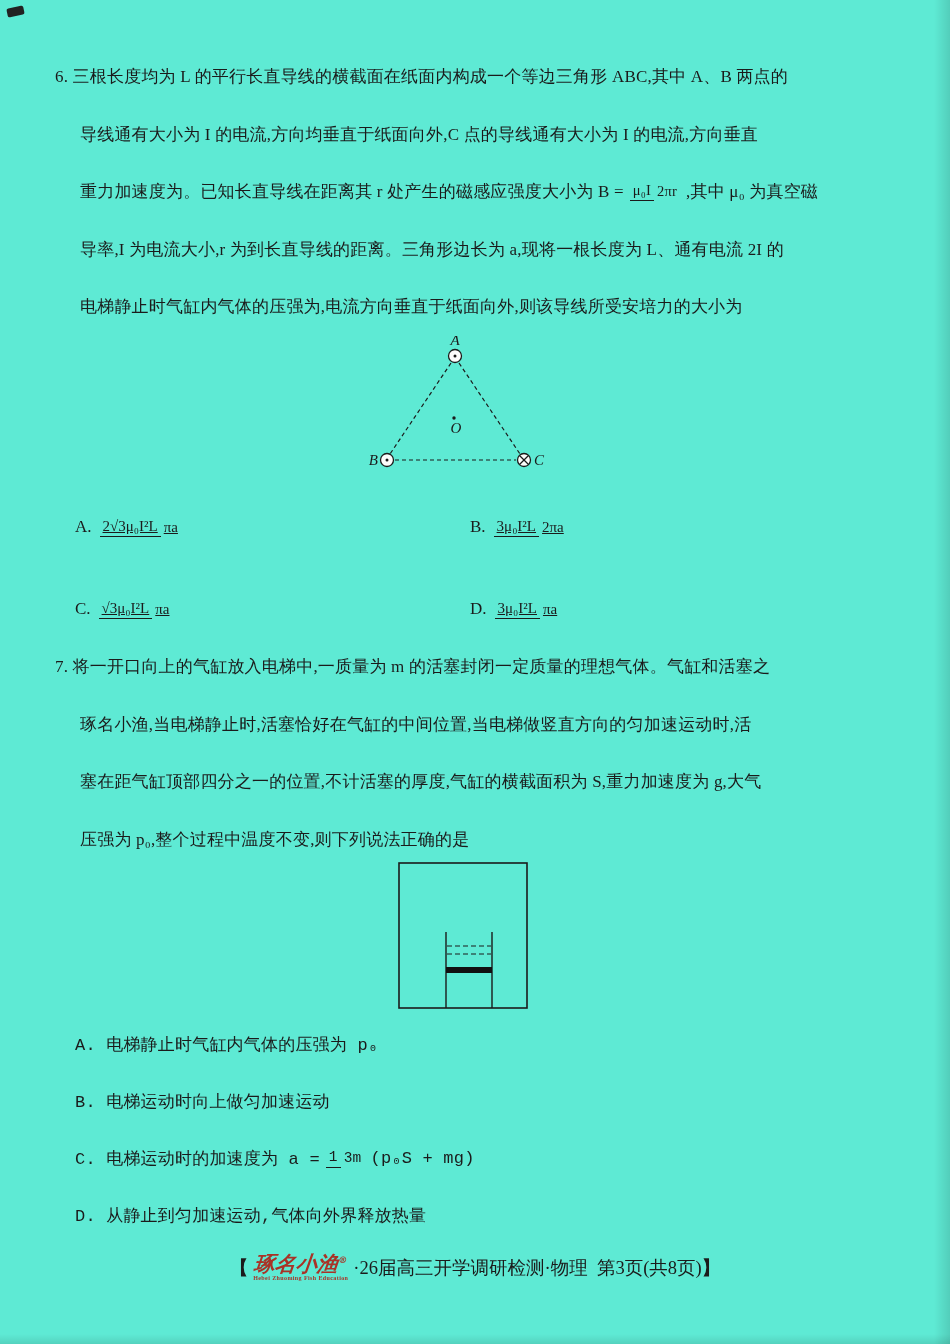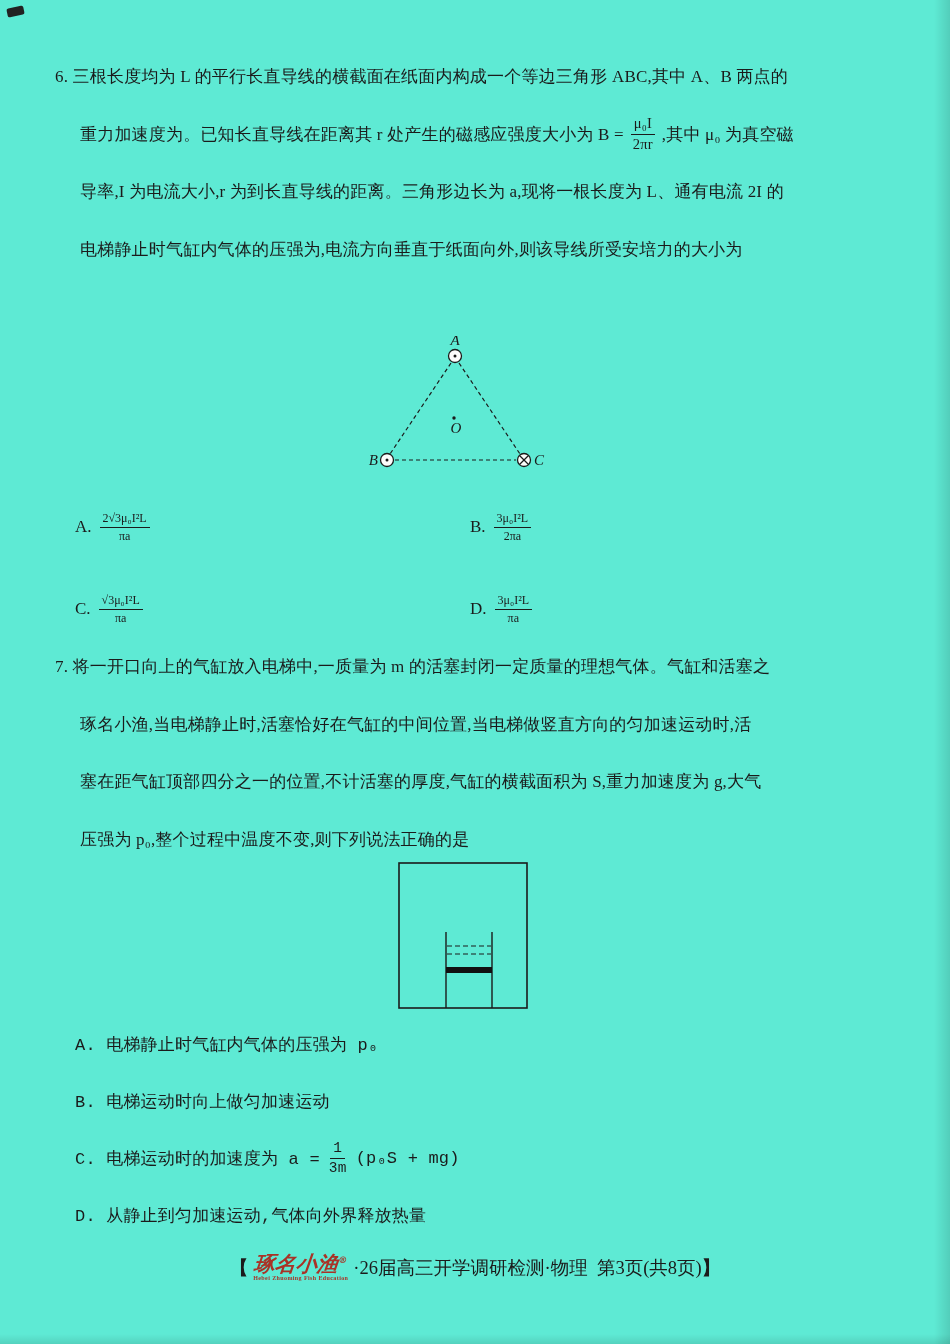--- a/index.html
+++ b/index.html
@@ -35,40 +35,40 @@
     height:57.5px;
     display:flex; align-items:center;
     padding-left:80px; padding-right:40px;
     font-size:17px; letter-spacing:0.2px;
     white-space:pre-wrap;
   }
   .qline.first { padding-left:55px; }
 
   
   .frac {
-    display:inline-flex; flex-direction:column; align-items:center;
+    display:inline-flex; flex-direction:row; 
     vertical-align:middle; margin:0 6px;
     font-size:14.5px; line-height:1.2;
   }
   .frac .num { padding:0 3px 1px 3px; border-bottom:1.3px solid #1b1b1b; }
   .frac .den { padding:1px 3px 0 3px; }
 
   
   .tri-svg { position:absolute; top:336px; left:362px; }
   .cyl-svg { position:absolute; top:862px; left:398px; }
   svg text { font:italic 15px "Liberation Serif","DejaVu Serif",serif; fill:#1b1b1b; }
 
   
   .q6opts {
     position:absolute; top:498px; left:75px; width:820px;
     display:grid; grid-template-columns:395px auto; row-gap:24px;
   }
   .opt { display:flex; align-items:center; height:58px; font-size:17px; }
   .opt .olabel { margin-right:2px; }
-  .opt .frac { font-size:12px; }
+  .opt .frac { font-size:15px;text-decoration:underline; }
 
   
   .q7opts { position:absolute; top:1016px; left:75px; width:840px;font-family:Liberation Mono, monospace; }
   .q7line {
     height:57px; display:flex; align-items:center;
     font-size:17px; letter-spacing:0.2px; white-space:pre-wrap;
   }
 
   
   .footer {
@@ -98,20 +98,21 @@
 <body>
 
 <div class="page">
 
   <div class="corner-mark"></div>
   <div class="edge-shade-right"></div>
   <div class="edge-shade-bottom"></div>
 
   <section class="qblock" id="q6">
     <div class="qline first">6. 三根长度均为 L 的平行长直导线的横截面在纸面内构成一个等边三角形 ABC,其中 A、B 两点的</div>
+    <div class="qline">导线通有大小为 I 的电流,方向均垂直于纸面向外,C 点的导线通有大小为 I 的电流,方向垂直</div>
     <div class="qline">
       <span>重力加速度为。已知长直导线在距离其 r 处产生的磁感应强度大小为 B =</span>
       <span class="frac">
         <span class="num">μ₀I</span>
         <span class="den">2πr</span>
       </span>
       <span>,其中 μ₀ 为真空磁</span>
     </div>
     <div class="qline">导率,I 为电流大小,r 为到长直导线的距离。三角形边长为 a,现将一根长度为 L、通有电流 2I 的</div>
     <div class="qline">电梯静止时气缸内气体的压强为,电流方向垂直于纸面向外,则该导线所受安培力的大小为</div>

